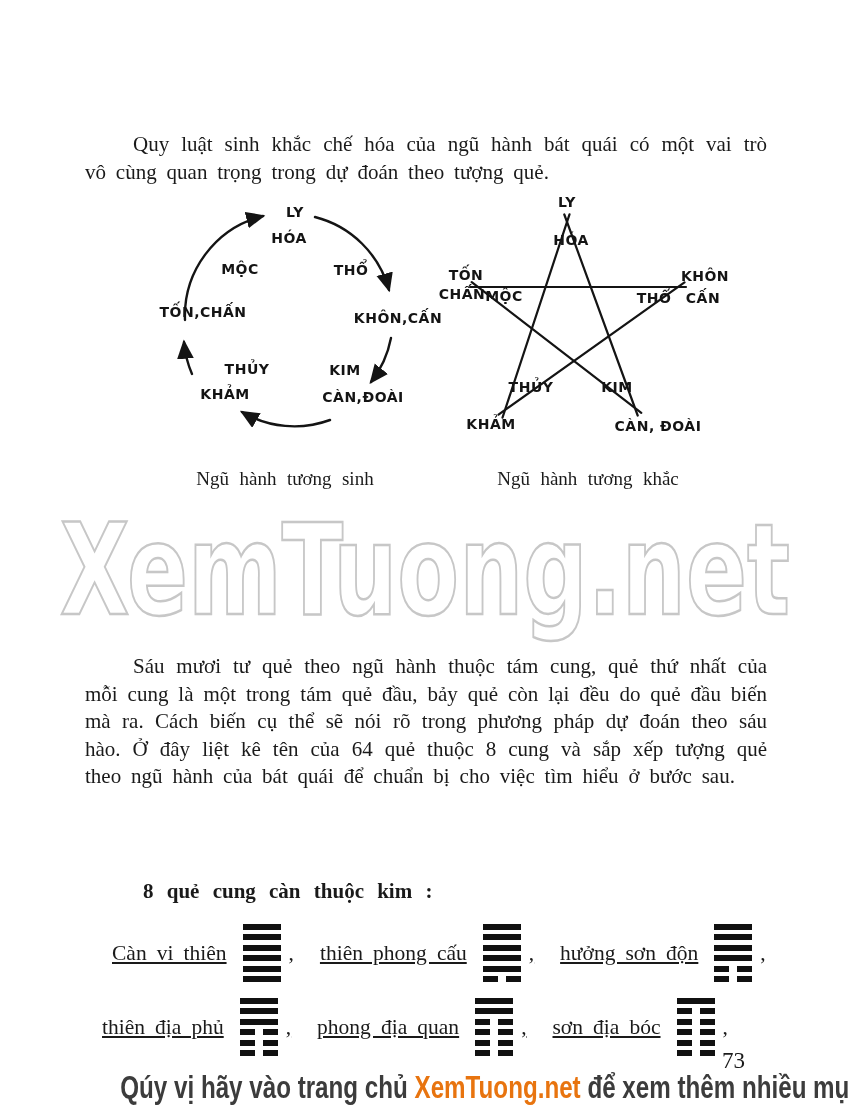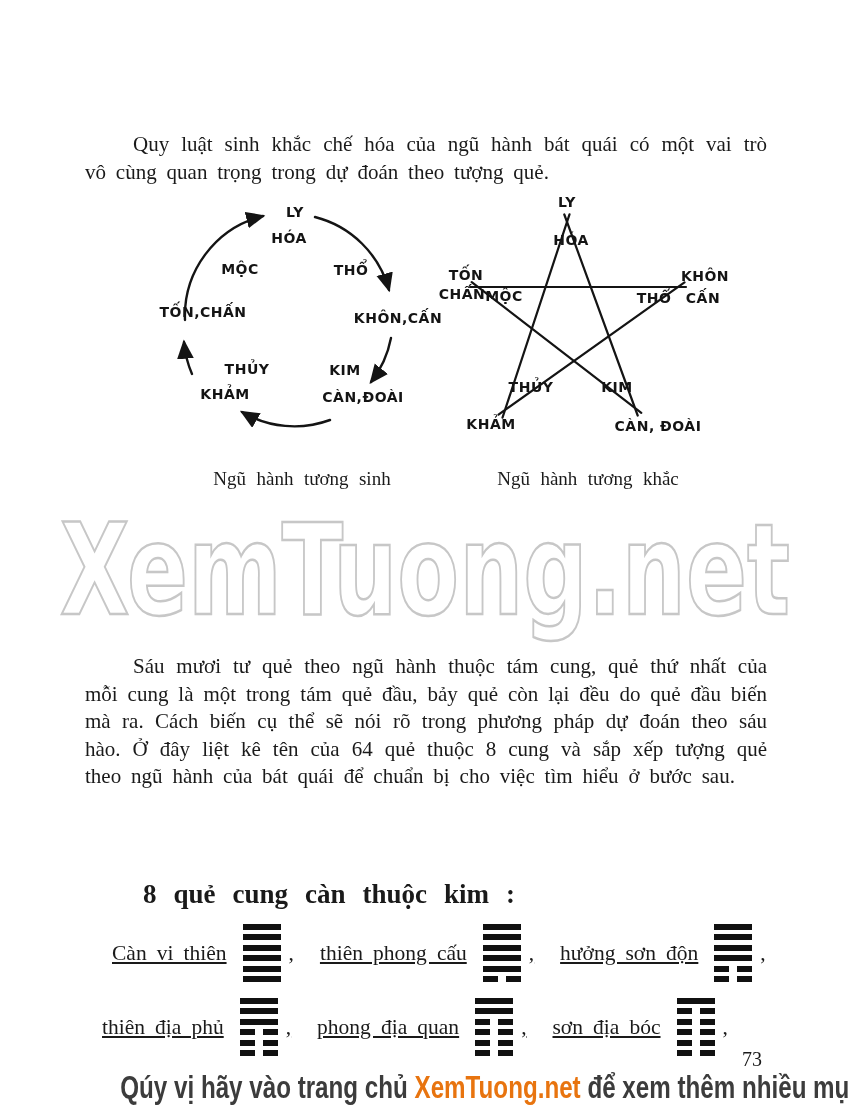--- a/index.html
+++ b/index.html
@@ -19,33 +19,33 @@
   .diagram-svg { position:absolute; z-index:2; }
   .diagram-svg text {
     font-family:"DejaVu Sans",sans-serif; font-weight:bold; font-size:14px;
     fill:#141414; letter-spacing:0.5px;
   }
   .caption {
     position:absolute; width:270px; text-align:center; font-size:19px;
     word-spacing:0.3em; z-index:2;
   }
   .hexintro { position:absolute; left:133px; top:838px; font-size:21px; word-spacing:0.25em; z-index:2; }
-  .hexheading { position:absolute; left:143px; top:879px; font-size:27px; font-weight:bold; word-spacing:0.38em; z-index:2; }
+  .hexheading { position:absolute; left:143px; top:879px; font-size:21px; font-weight:bold; word-spacing:0.38em; z-index:2; }
   .hexrow { position:absolute; display:flex; align-items:center; font-size:21.5px; z-index:2; height:70px;text-decoration:underline; }
   .hexrow1 { left:112px; top:918px; }
   .hexrow2 { left:102px; top:992px; }
   .hexlabel { margin-right:16px; word-spacing:0.22em; }
   .hexagram { display:inline-block; width:38px; margin-right:8px; }
   .hexline { display:block; height:6px; background:#111; margin:4.5px 0; }
   .hexline.broken { background:transparent; display:flex; justify-content:space-between; }
   .hexline.broken::before, .hexline.broken::after {
     content:""; display:block; width:15px; height:6px; background:#111;
   }
   .hexsuffix { margin-right:26px; }
-  .pagenum { position:absolute; left:722px; top:1048px; font-size:20px; z-index:2;margin-left:20px; }
+  .pagenum { position:absolute; left:722px; top:1048px; font-size:23px; z-index:2; }
   .footer {
     position:absolute; top:1070px; left:0; width:850px; text-align:center; z-index:2;
     font-family:"Liberation Sans","DejaVu Sans",sans-serif; font-weight:bold;
     font-size:31px; color:#3c3c3c; white-space:nowrap;
   }
   .footer-inner { display:inline-block; transform:scaleX(0.78); transform-origin:50% 50%; }
   .footer-link { color:#e8740f; }
 </style>
 </head>
 <body>
@@ -98,21 +98,21 @@
     <text x="76" y="118" text-anchor="middle">MỘC</text>
     <text x="277" y="98" text-anchor="middle">KHÔN</text>
     <text x="275" y="120" text-anchor="middle">CẤN</text>
     <text x="226" y="120" text-anchor="middle">THỔ</text>
     <text x="103" y="209" text-anchor="middle">THỦY</text>
     <text x="63" y="246" text-anchor="middle">KHẢM</text>
     <text x="189" y="209" text-anchor="middle">KIM</text>
     <text x="230" y="248" text-anchor="middle">CÀN, ĐOÀI</text>
   </svg>
 
-  <div class="caption" style="left:167px; top:468px;">Ngũ hành tương sinh</div>
+  <div class="caption" style="left:150px; top:468px;">Ngũ hành tương sinh</div>
   <div class="caption" style="left:453px; top:468px;">Ngũ hành tương khắc</div>
 
   <div class="para indent" style="top:653px;">Sáu mươi tư quẻ theo ngũ hành thuộc tám cung, quẻ thứ nhất của mỗi cung là một trong tám quẻ đầu, bảy quẻ còn lại đều do quẻ đầu biến mà ra. Cách biến cụ thể sẽ nói rõ trong phương pháp dự đoán theo sáu hào. Ở đây liệt kê tên của 64 quẻ thuộc 8 cung và sắp xếp tượng quẻ theo ngũ hành của bát quái để chuẩn bị cho việc tìm hiểu ở bước sau.</div>
 
   <div class="hexheading">8 quẻ cung càn thuộc kim :</div>
   <div class="hexrow hexrow1">
       <span class="hexlabel">Càn vi thiên</span>
       <span class="hexagram">
         <span class="hexline"></span>
         <span class="hexline"></span>

